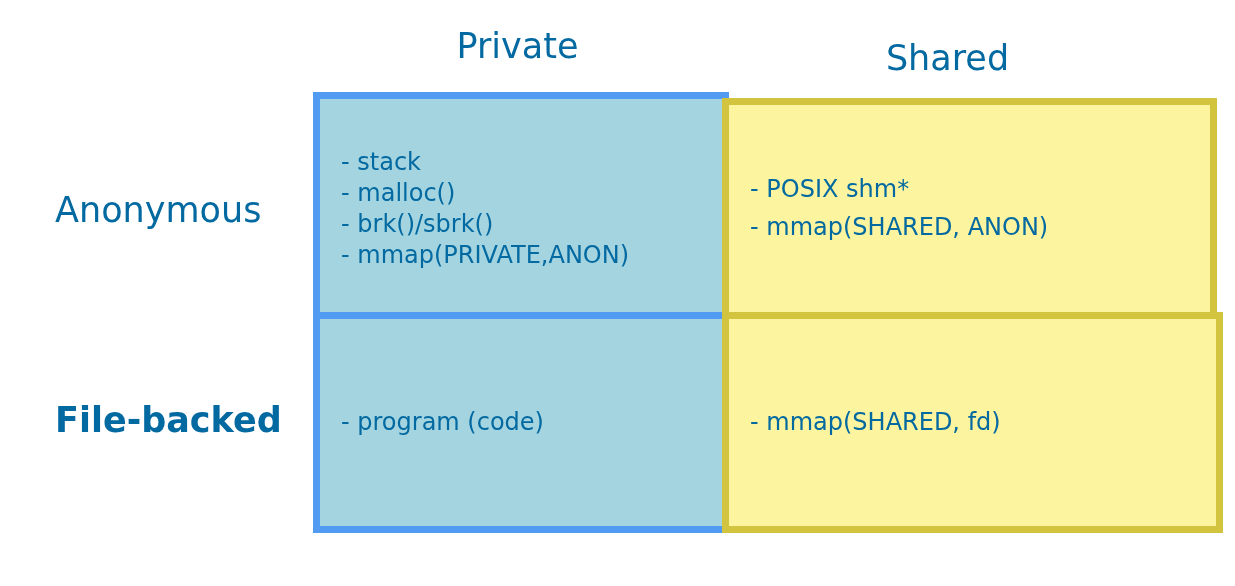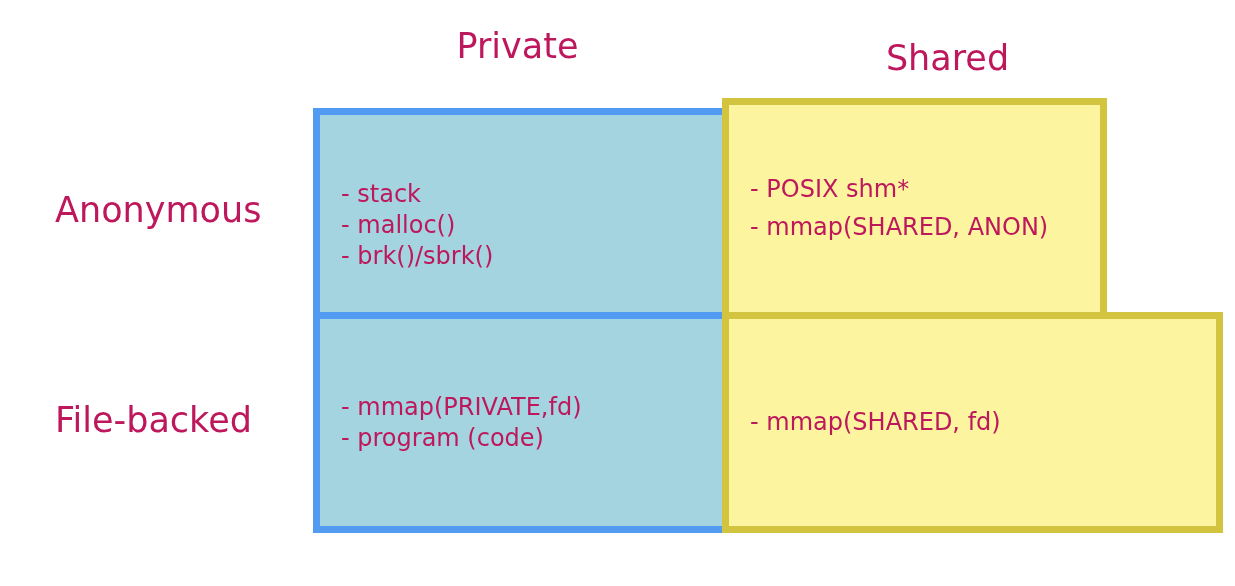--- a/index.html
+++ b/index.html
@@ -6,61 +6,61 @@
     margin: 0;
     padding: 0;
     background: #ffffff;
   }
   .canvas {
     position: relative;
     width: 1235px;
     height: 586px;
     background: #ffffff;
     font-family: "DejaVu Sans", "Liberation Sans", sans-serif;
-    color: #be185d;
+    color: #0369a1;
     overflow: hidden;
   }
   .col-header {
     position: absolute;
     font-size: 35px;
     text-align: center;
     white-space: nowrap;
   }
   .col-header-private { left: 313px; width: 409px; top: 26px; }
   .col-header-shared  { left: 722px; width: 451px; top: 38px; }
   .row-header {
     position: absolute;
     left: 55px;
     font-size: 35px;
     white-space: nowrap;
   }
   .row-header-anonymous  { top: 190px; text-align: right; }
-  .row-header-filebacked { top: 400px; }
+  .row-header-filebacked { top: 400px; font-weight: bold; }
   .cell {
     position: absolute;
     box-sizing: border-box;
     display: flex;
     flex-direction: column;
     justify-content: center;
     padding-left: 21px;
     padding-right: 6px;
   }
   .cell.blue {
     border: 7px solid var(--blue-border);
     background: var(--blue-fill);
     z-index: 1;
   }
   .cell.yellow {
     border: 7px solid var(--yellow-border);
     background: var(--yellow-fill);
     z-index: 2;
   }
-  .cell-tl { left: 313px; top: 108px;  width: 416px; height: 234px; }
+  .cell-tl { left: 313px; top: 92px;  width: 416px; height: 234px; }
   .cell-bl { left: 313px; top: 312px; width: 416px; height: 221px; }
-  .cell-tr { left: 722px; top: 98px;  width: 385px; height: 221px; gap: 7px; }
+  .cell-tr { left: 722px; top: 98px;  width: 495px; height: 221px; gap: 7px; }
   .cell-br { left: 722px; top: 312px; width: 501px; height: 221px; }
   .line {
     font-size: 24px;
     line-height: 31px;
     white-space: nowrap;
   }
 </style>
 </head>
 <body>
 
@@ -71,29 +71,29 @@
   <div class="col-header col-header-shared">Shared</div>
 
   <div class="row-header row-header-anonymous">Anonymous</div>
 
   <div class="row-header row-header-filebacked">File-backed</div>
 
   <div class="cell blue cell-tl">
     <div class="line">- stack</div>
     <div class="line">- malloc()</div>
     <div class="line">- brk()/sbrk()</div>
+    <div class="line">- mmap(PRIVATE,ANON)</div>
   </div>
 
   <div class="cell yellow cell-tr">
     <div class="line">- POSIX shm*</div>
     <div class="line">- mmap(SHARED, ANON)</div>
   </div>
 
   <div class="cell blue cell-bl">
-    <div class="line">- mmap(PRIVATE,fd)</div>
     <div class="line">- program (code)</div>
   </div>
 
   <div class="cell yellow cell-br">
     <div class="line">- mmap(SHARED, fd)</div>
   </div>
 
 </div>
 
 </body></html>

